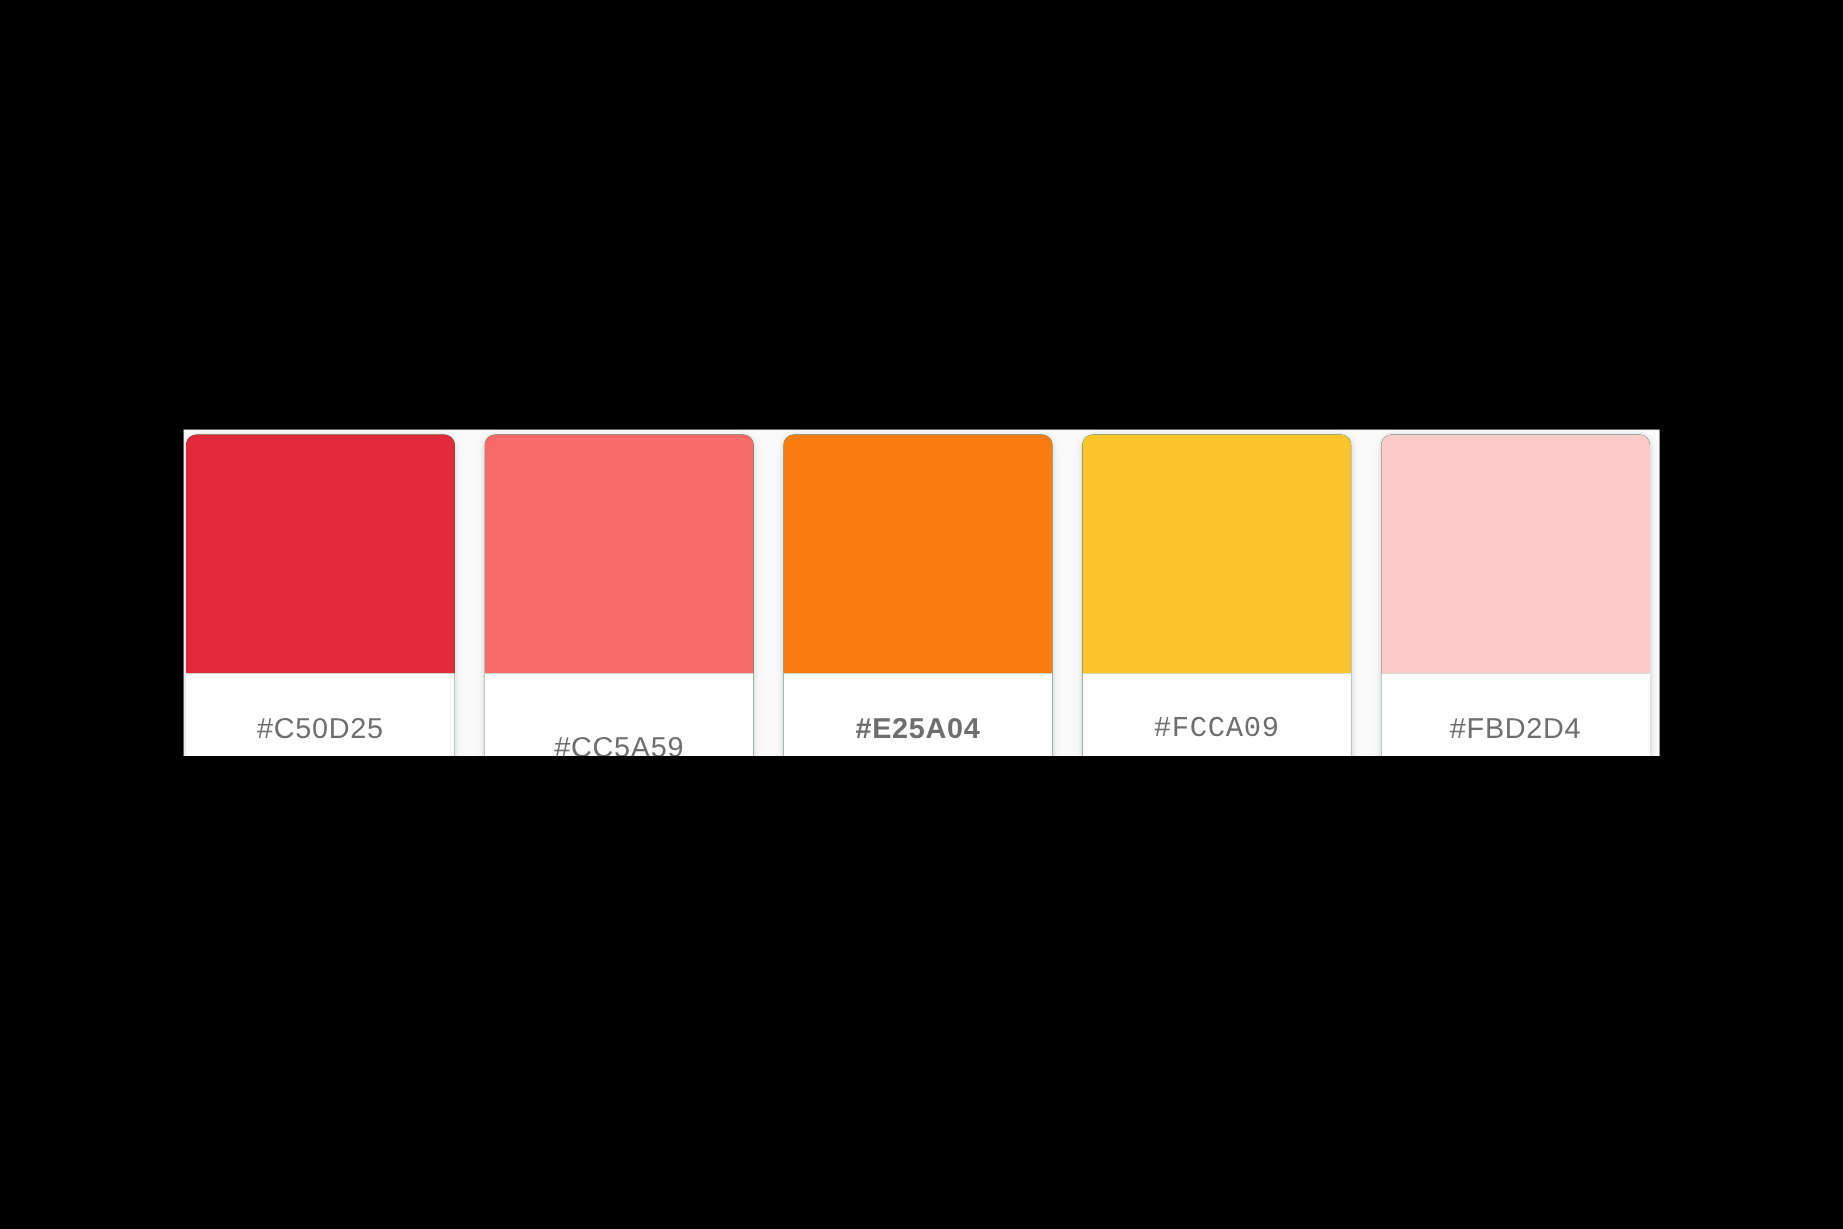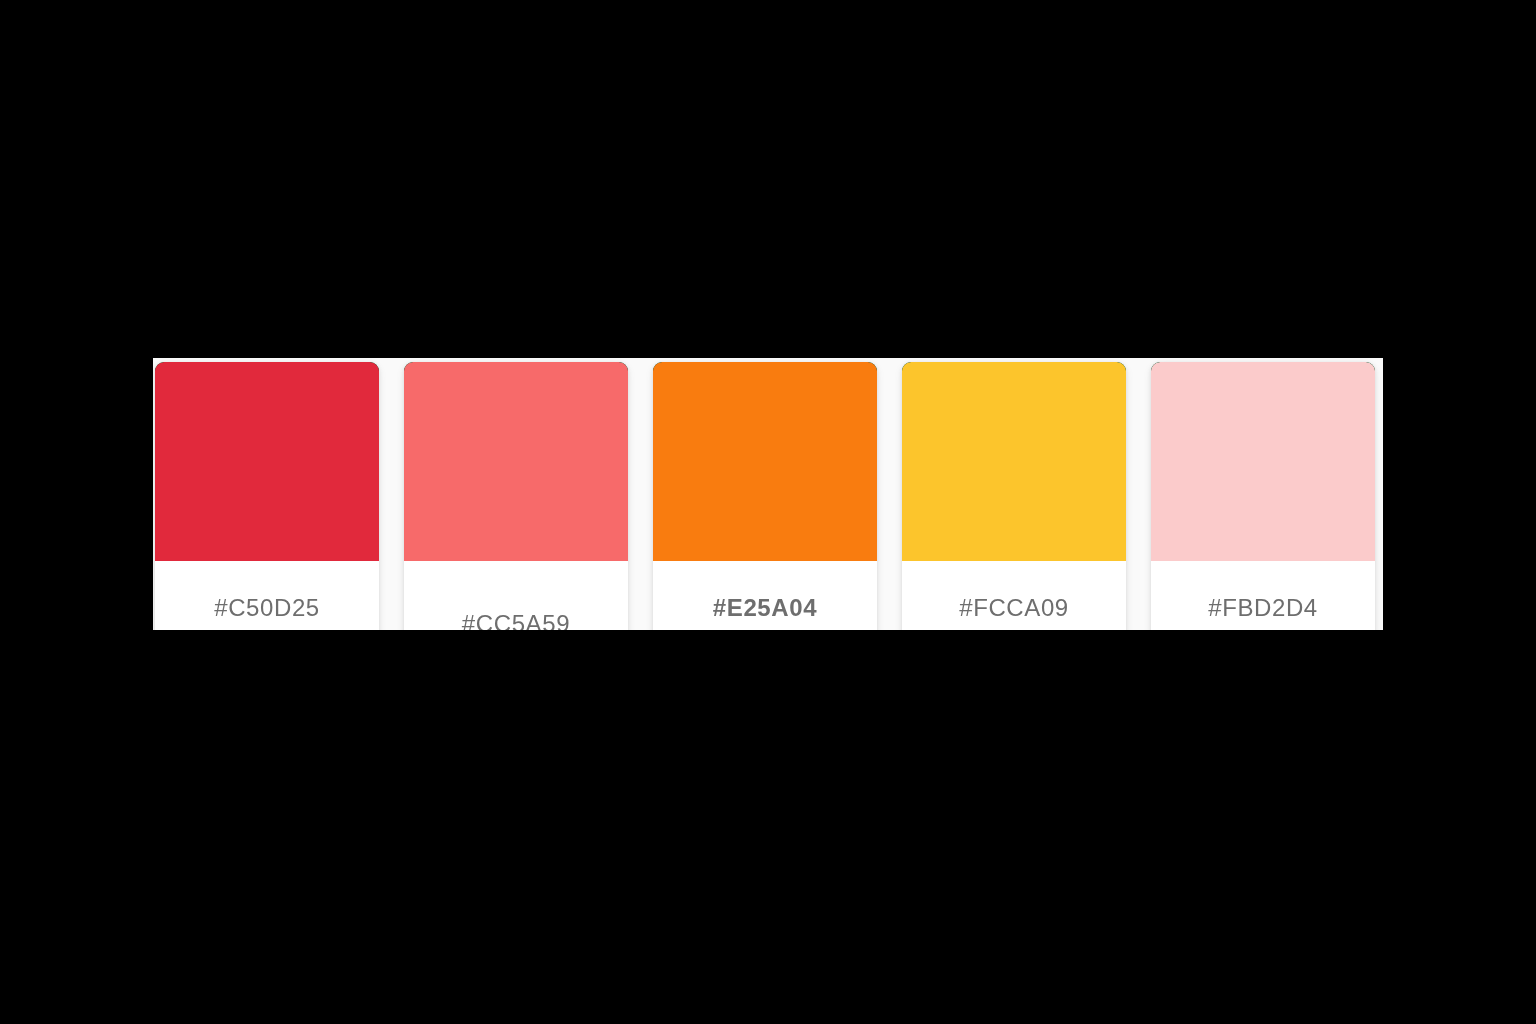--- a/index.html
+++ b/index.html
@@ -93,21 +93,21 @@
   <div class="swatch-card">
     <div class="swatch-color" style="background-color: rgb(249, 124, 15);"></div>
     <div class="swatch-label-wrap">
       <span class="swatch-label" style="color: rgb(110, 110, 110); font-weight: bold;">#E25A04</span>
     </div>
   </div>
 
   <div class="swatch-card">
     <div class="swatch-color" style="background-color: rgb(252, 197, 44);"></div>
     <div class="swatch-label-wrap">
-      <span class="swatch-label" style="color: rgb(110, 110, 110);">#FCCA09</span>
+      <span class="swatch-label" style="color: rgb(110, 110, 110); font-family: Liberation Mono, monospace;">#FCCA09</span>
     </div>
   </div>
 
   <div class="swatch-card">
     <div class="swatch-color" style="background-color: rgb(251, 203, 203);"></div>
     <div class="swatch-label-wrap">
       <span class="swatch-label" style="color: rgb(110, 110, 110);">#FBD2D4</span>
     </div>
   </div>
 

